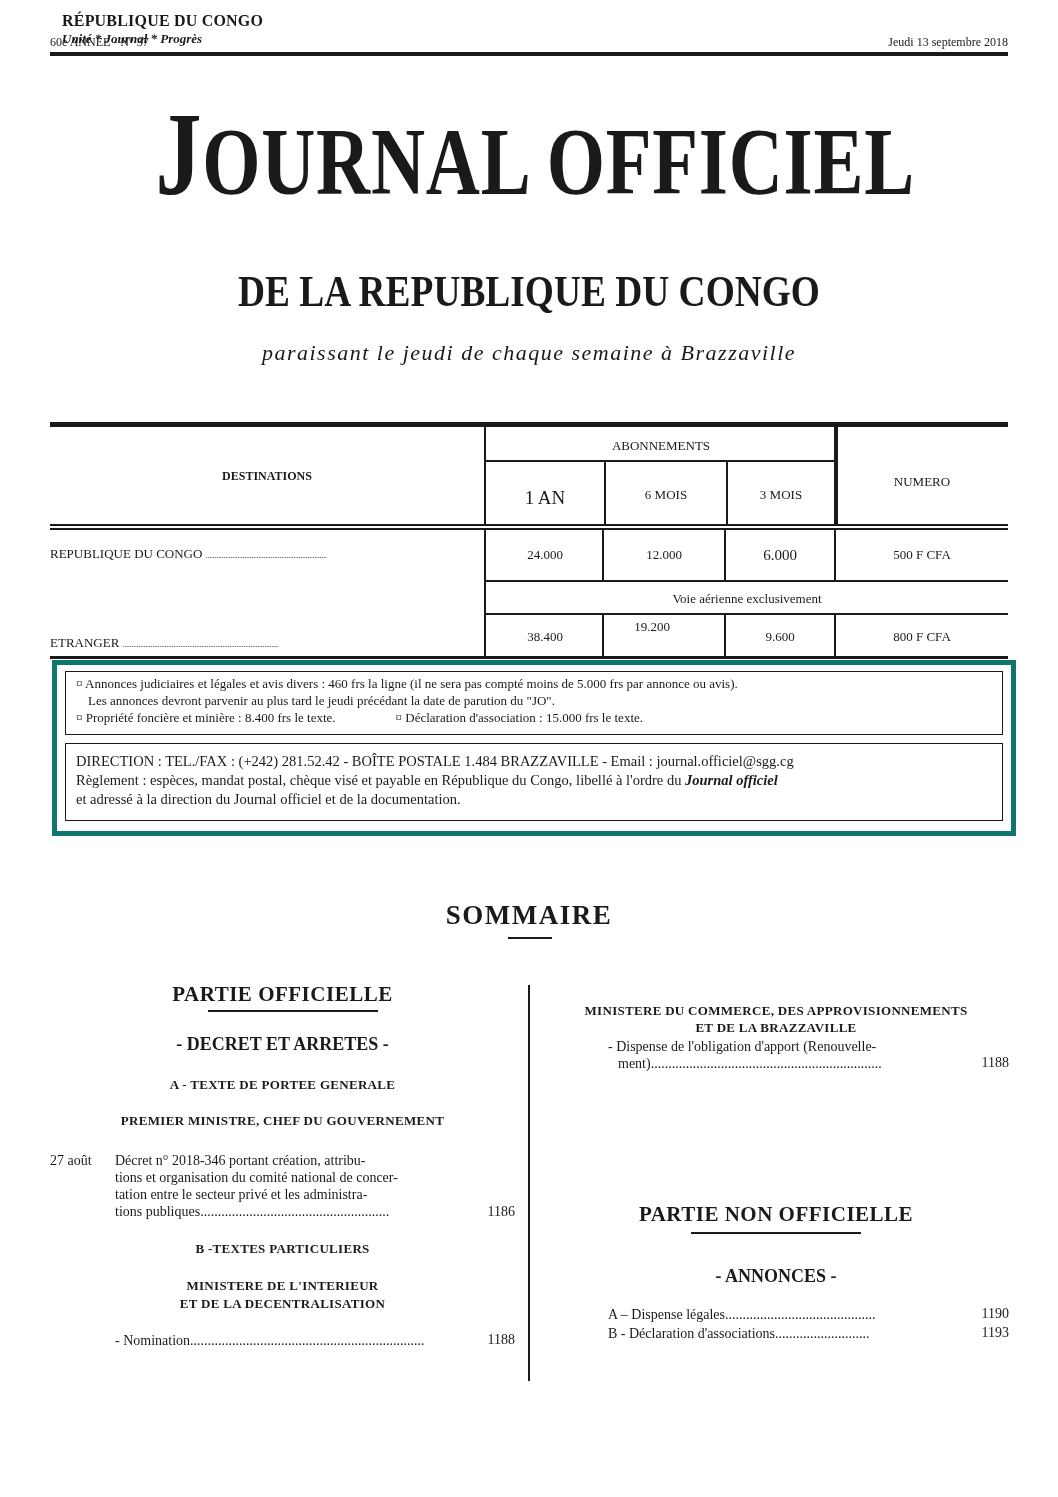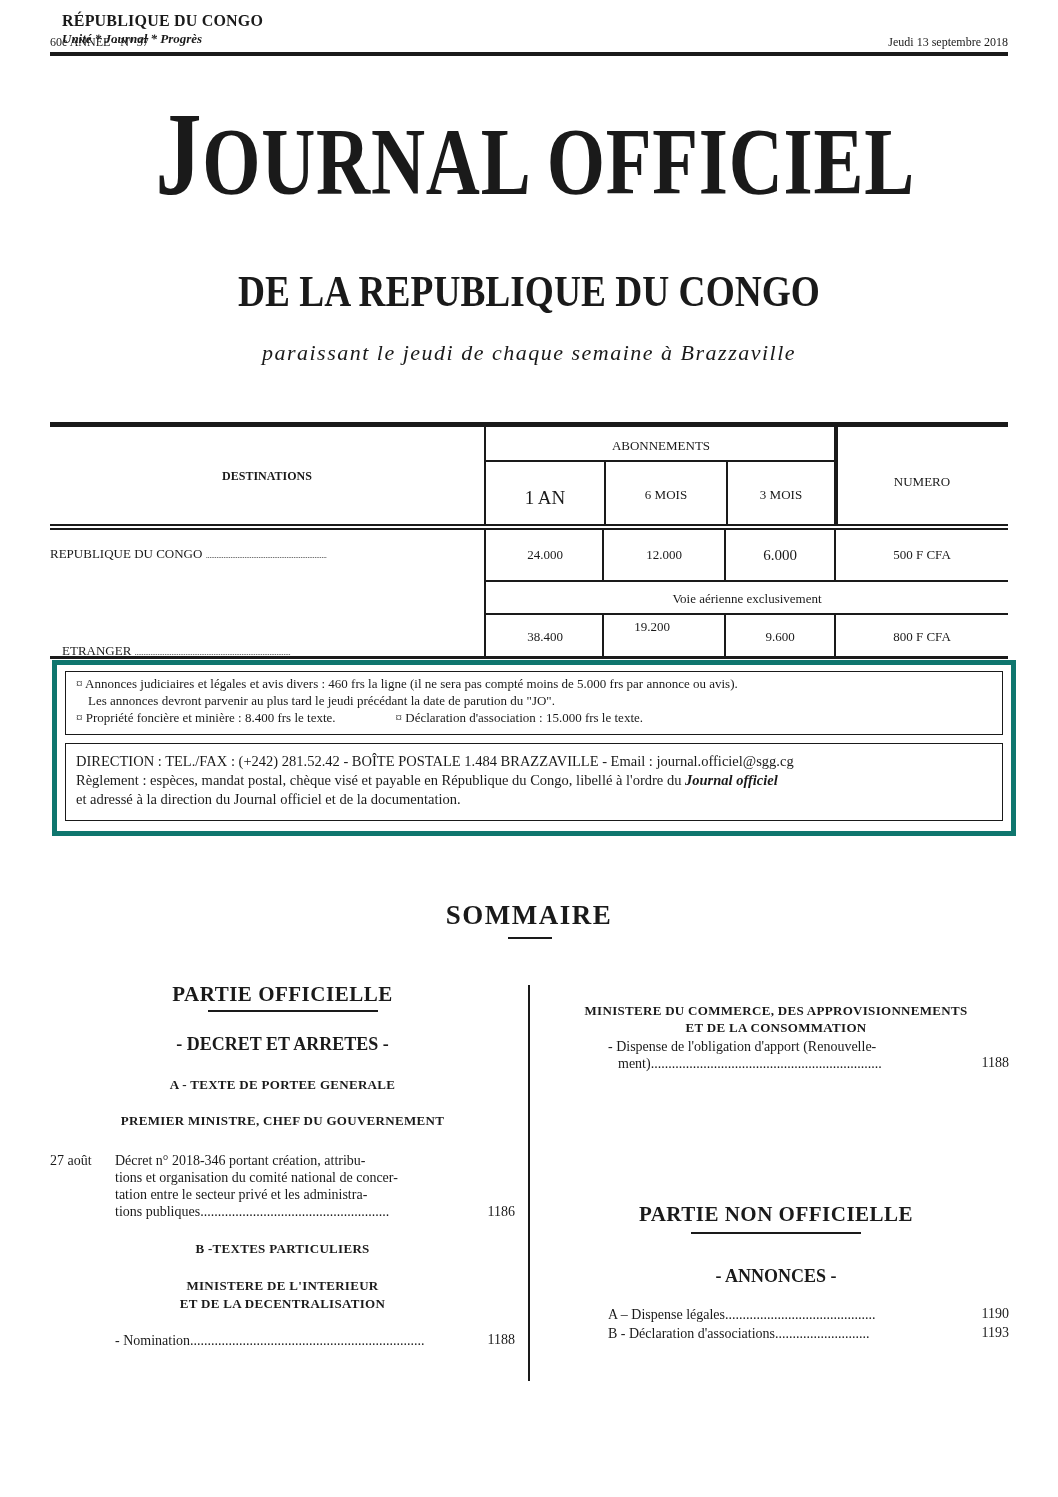--- a/index.html
+++ b/index.html
@@ -78,21 +78,21 @@
     <div class="abs" style="left:784px;top:0;width:2px;height:50px;background:#1a1a1a;"></div>
     <div class="abs center" style="left:786px;width:172px;top:17px;font-size:13px;">500 F CFA</div>
   </div>
 
   <div class="abs" style="left:434px;top:153px;width:524px;height:2px;background:#1a1a1a;"></div>
   <div class="abs" style="left:434px;top:153px;width:2px;height:33px;background:#1a1a1a;"></div>
   <div class="abs center" style="left:436px;width:522px;top:164px;font-size:13px;">Voie aérienne exclusivement</div>
   <div class="abs" style="left:434px;top:186px;width:524px;height:2px;background:#1a1a1a;"></div>
 
   <div class="abs" style="left:0;top:188px;width:958px;height:42px;">
-    <div class="abs" style="left:0;top:28px;font-size:13px;white-space:nowrap;margin-left:12px;"><span>ETRANGER</span> <span style="font-size:9px;letter-spacing:-0.5px;">.........................................................................................</span></div>
+    <div class="abs" style="left:0;top:20px;font-size:13px;white-space:nowrap;"><span>ETRANGER</span> <span style="font-size:9px;letter-spacing:-0.5px;">.........................................................................................</span></div>
     <div class="abs" style="left:434px;top:0;width:2px;height:42px;background:#1a1a1a;"></div>
     <div class="abs center" style="left:436px;width:118px;top:14px;font-size:13px;">38.400</div>
     <div class="abs" style="left:552px;top:0;width:2px;height:42px;background:#1a1a1a;"></div>
     <div class="abs center" style="left:554px;width:96px;top:4px;font-size:13px;">19.200</div>
     <div class="abs" style="left:674px;top:0;width:2px;height:42px;background:#1a1a1a;"></div>
     <div class="abs center" style="left:676px;width:108px;top:14px;font-size:13px;">9.600</div>
     <div class="abs" style="left:784px;top:0;width:2px;height:42px;background:#1a1a1a;"></div>
     <div class="abs center" style="left:786px;width:172px;top:14px;font-size:13px;">800 F CFA</div>
   </div>
 
@@ -137,21 +137,21 @@
   </div>
   <div class="abs entry" style="left:65px;top:352px;width:360px;white-space:nowrap;overflow:hidden;">- Nomination...................................................................</div>
   <div class="pg" style="top:352px;">1188</div>
 </div>
 
 <div class="abs vrule"></div>
 
 <div class="col" style="left:543px;top:980px;width:466px;">
   <div class="abs center h-small" style="left:0;width:466px;top:3px;line-height:17px;margin-top:19px;">
     <div>MINISTERE DU COMMERCE, DES APPROVISIONNEMENTS</div>
-    <div>ET DE LA CONSOMMATION</div>
+    <div>ET DE LA BRAZZAVILLE</div>
   </div>
   <div class="abs entry" style="left:65px;top:58px;width:360px;white-space:nowrap;overflow:hidden;">
     <div>- Dispense de l'obligation d'apport (Renouvelle-</div>
     <div style="padding-left:10px;">ment)..................................................................</div>
   </div>
   <div class="pg" style="top:75px;">1188</div>
   <div class="abs center h-part" style="left:0;width:466px;top:222px;">PARTIE NON OFFICIELLE</div>
   <div class="abs hr-short" style="left:148px;top:252px;width:170px;height:1.5px;"></div>
   <div class="abs center h-sub" style="left:0;width:466px;top:286px;">- ANNONCES -</div>
   <div class="abs entry" style="left:65px;top:326px;width:360px;white-space:nowrap;overflow:hidden;">A – Dispense légales...........................................</div>

